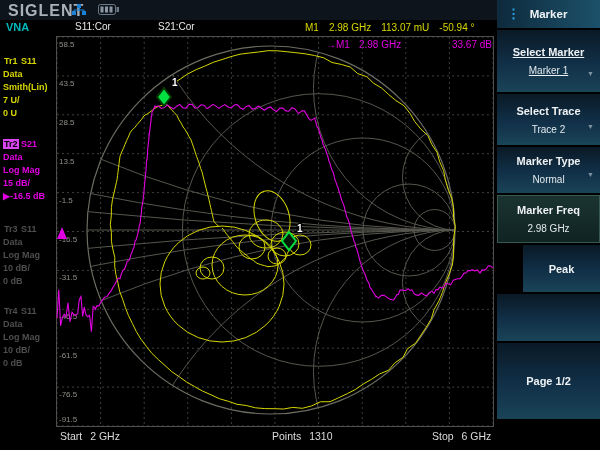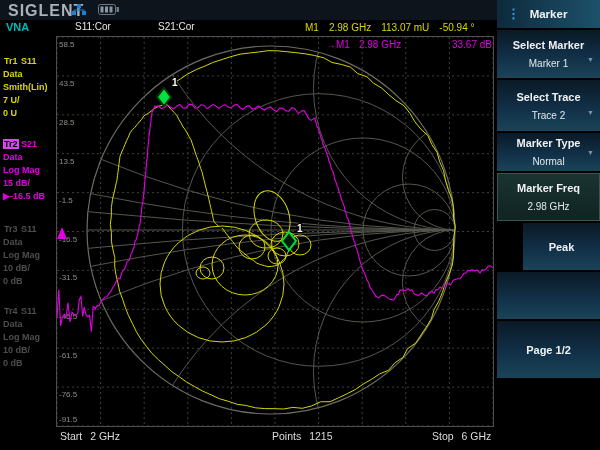--- a/index.html
+++ b/index.html
@@ -199,57 +199,57 @@
         <path d="M1.0 203.0L11.0 203.0L6.0 191.0Z" fill="#e100e1"></path>
       </svg>
   </div>
 
   <div class="foot f-start" style="position:absolute">
     <span>Start</span>
       <span>2 GHz</span>
   </div>
   <div class="foot f-points" style="position:absolute">
     <span>Points</span>
-      <span>1215</span>
+      <span>1310</span>
   </div>
   <div class="foot f-stop" style="position:absolute">
     <span>Stop</span>
       <span>6 GHz</span>
   </div>
 
   <div class="menu">
     <div class="mhead">
       <span class="mdots">⋮</span>
       <span>Marker</span>
     </div>
     <div id="menubtns" style="display:flex;flex-direction:column;">
-        <div class="mbtn" style="height: 48px;">
+        <div class="mbtn" style="height: 62px; text-decoration: underline;">
           <span class="lb">Select Marker</span>
           <span class="vl">Marker 1</span>
           <span class="arr">▼</span>
         </div>
         <div class="mbtn" style="height: 51px;">
           <span class="lb">Select Trace</span>
           <span class="vl">Trace 2</span>
           <span class="arr">▼</span>
         </div>
-        <div class="mbtn" style="height: 38px;">
+        <div class="mbtn" style="height: 46px;">
           <span class="lb">Marker Type</span>
           <span class="vl">Normal</span>
           <span class="arr">▼</span>
         </div>
         <div class="mbtn active" style="height: 48px;">
           <span class="lb">Marker Freq</span>
           <span class="vl">2.98 GHz</span>
         </div>
         <div class="mbtn" style="height: 47px; margin-left: 26px;">
           <span class="lb">Peak</span>
         </div>
         <div class="mbtn" style="height: 47px;">
           <span class="lb"></span>
         </div>
-        <div class="mbtn" style="height: 57px;">
+        <div class="mbtn" style="height: 76px;">
           <span class="lb">Page 1/2</span>
         </div>
       </div>
   </div>
 
 </div>
 
 </body></html>

